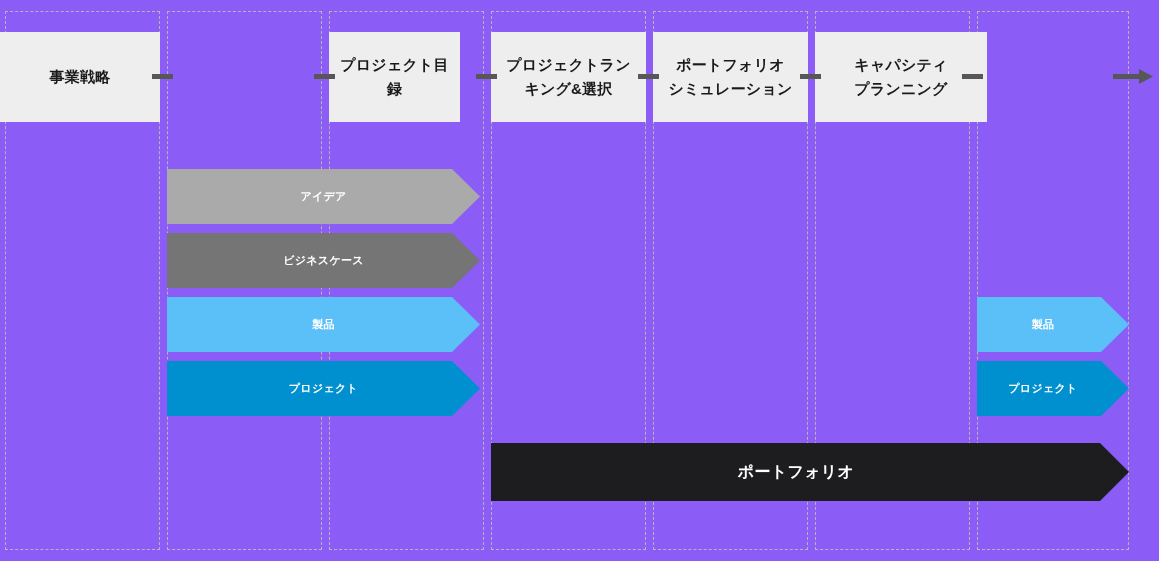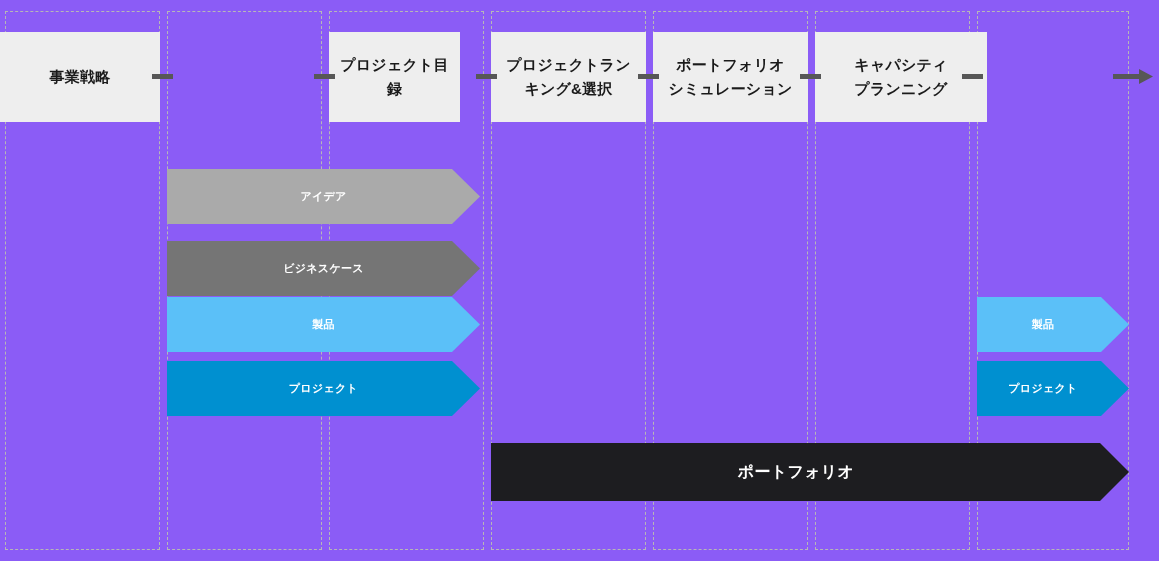--- a/index.html
+++ b/index.html
@@ -140,21 +140,21 @@
 
   <div class="chevron" style="left:167px; top:169px; width:313px; height:55px;">
     <div class="shape">
       <svg width="100%" height="100%" viewBox="0 0 313 55" preserveAspectRatio="none" xmlns="http://www.w3.org/2000/svg">
         <path d="M0 0 H285 L313 27.5 L285 55 H0 Z" fill="#aaaaaa"></path>
       </svg>
     </div>
     <span class="ctext">アイデア</span>
   </div>
 
-  <div class="chevron" style="left:167px; top:233px; width:313px; height:55px;margin-top:8px;">
+  <div class="chevron" style="left:167px; top:233px; width:313px; height:55px;">
     <div class="shape">
       <svg width="100%" height="100%" viewBox="0 0 313 55" preserveAspectRatio="none" xmlns="http://www.w3.org/2000/svg">
         <path d="M0 0 H285 L313 27.5 L285 55 H0 Z" fill="#757575"></path>
       </svg>
     </div>
     <span class="ctext">ビジネスケース</span>
   </div>
 
   <div class="chevron" style="left:167px; top:297px; width:313px; height:55px;">
     <div class="shape">

